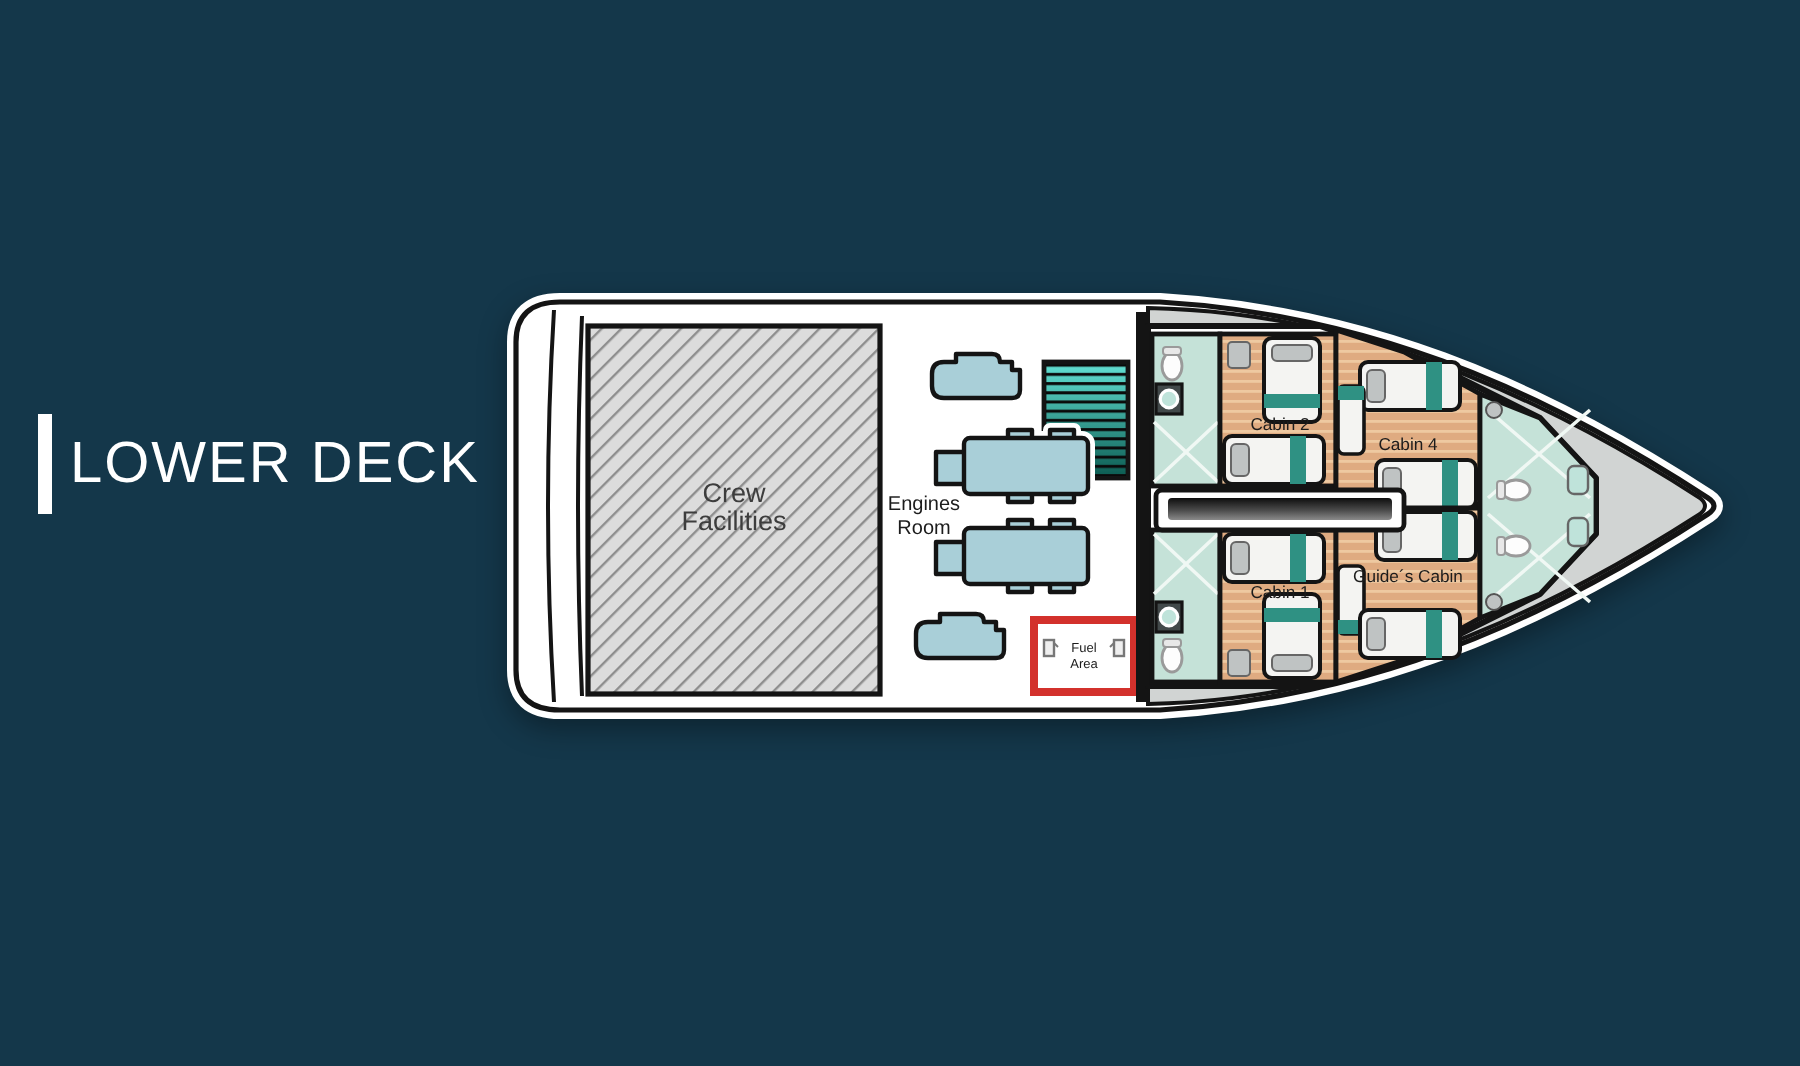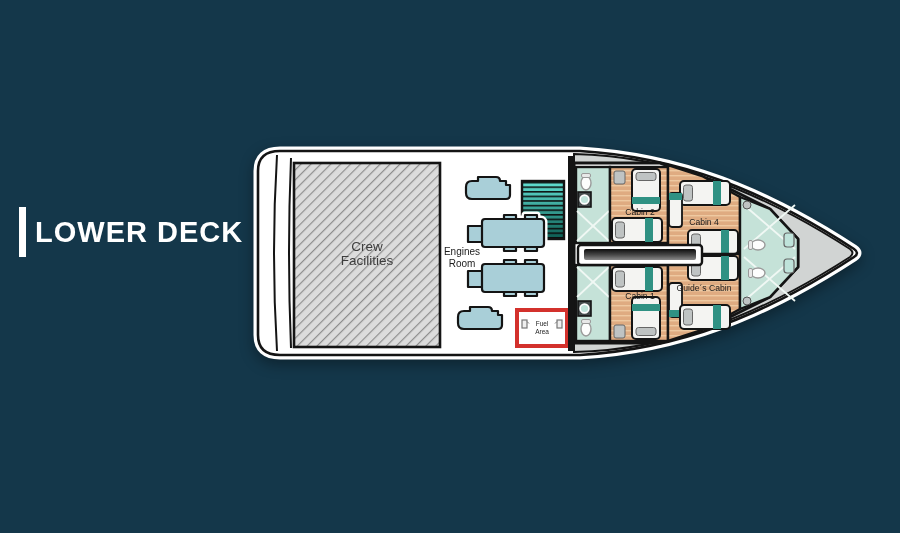--- a/index.html
+++ b/index.html
@@ -5,21 +5,21 @@
   html,body{margin:0;padding:0;}
   .stage{
     position:relative;width:900px;height:533px;overflow:hidden;
     background:var(--background,#14374a);
     font-family:"Liberation Sans",sans-serif;
   }
   .title-block{position:absolute;left:19px;top:207px;display:flex;align-items:center;}
   .title-bar{width:7px;height:50px;background:var(--title_white,#fff);margin-right:9px;}
   .title-text{
     color:var(--title_white,#fff);font-size:29px;letter-spacing:1px;
-    font-weight:700;white-space:nowrap;
+    font-weight:400;white-space:nowrap;
   }
   svg.boat{position:absolute;left:250px;top:145px;filter:drop-shadow(0 5px 7px rgba(0,0,0,0.35));}
   
   .hull-fill{fill:var(--hull_white,#fff);}
   .ln{stroke:var(--line_black,#141414);}
   .deck{fill:var(--deck_gray,#d1d4d3);}
   .wood{fill:var(--wood_floor,#dfab81);}
   .tile{fill:var(--tile_floor,#c5e2d8);}
   .engine-fill{fill:var(--engine_teal,#a9cfd8);}
   .bed{fill:var(--bed_white,#f4f4f2);}

